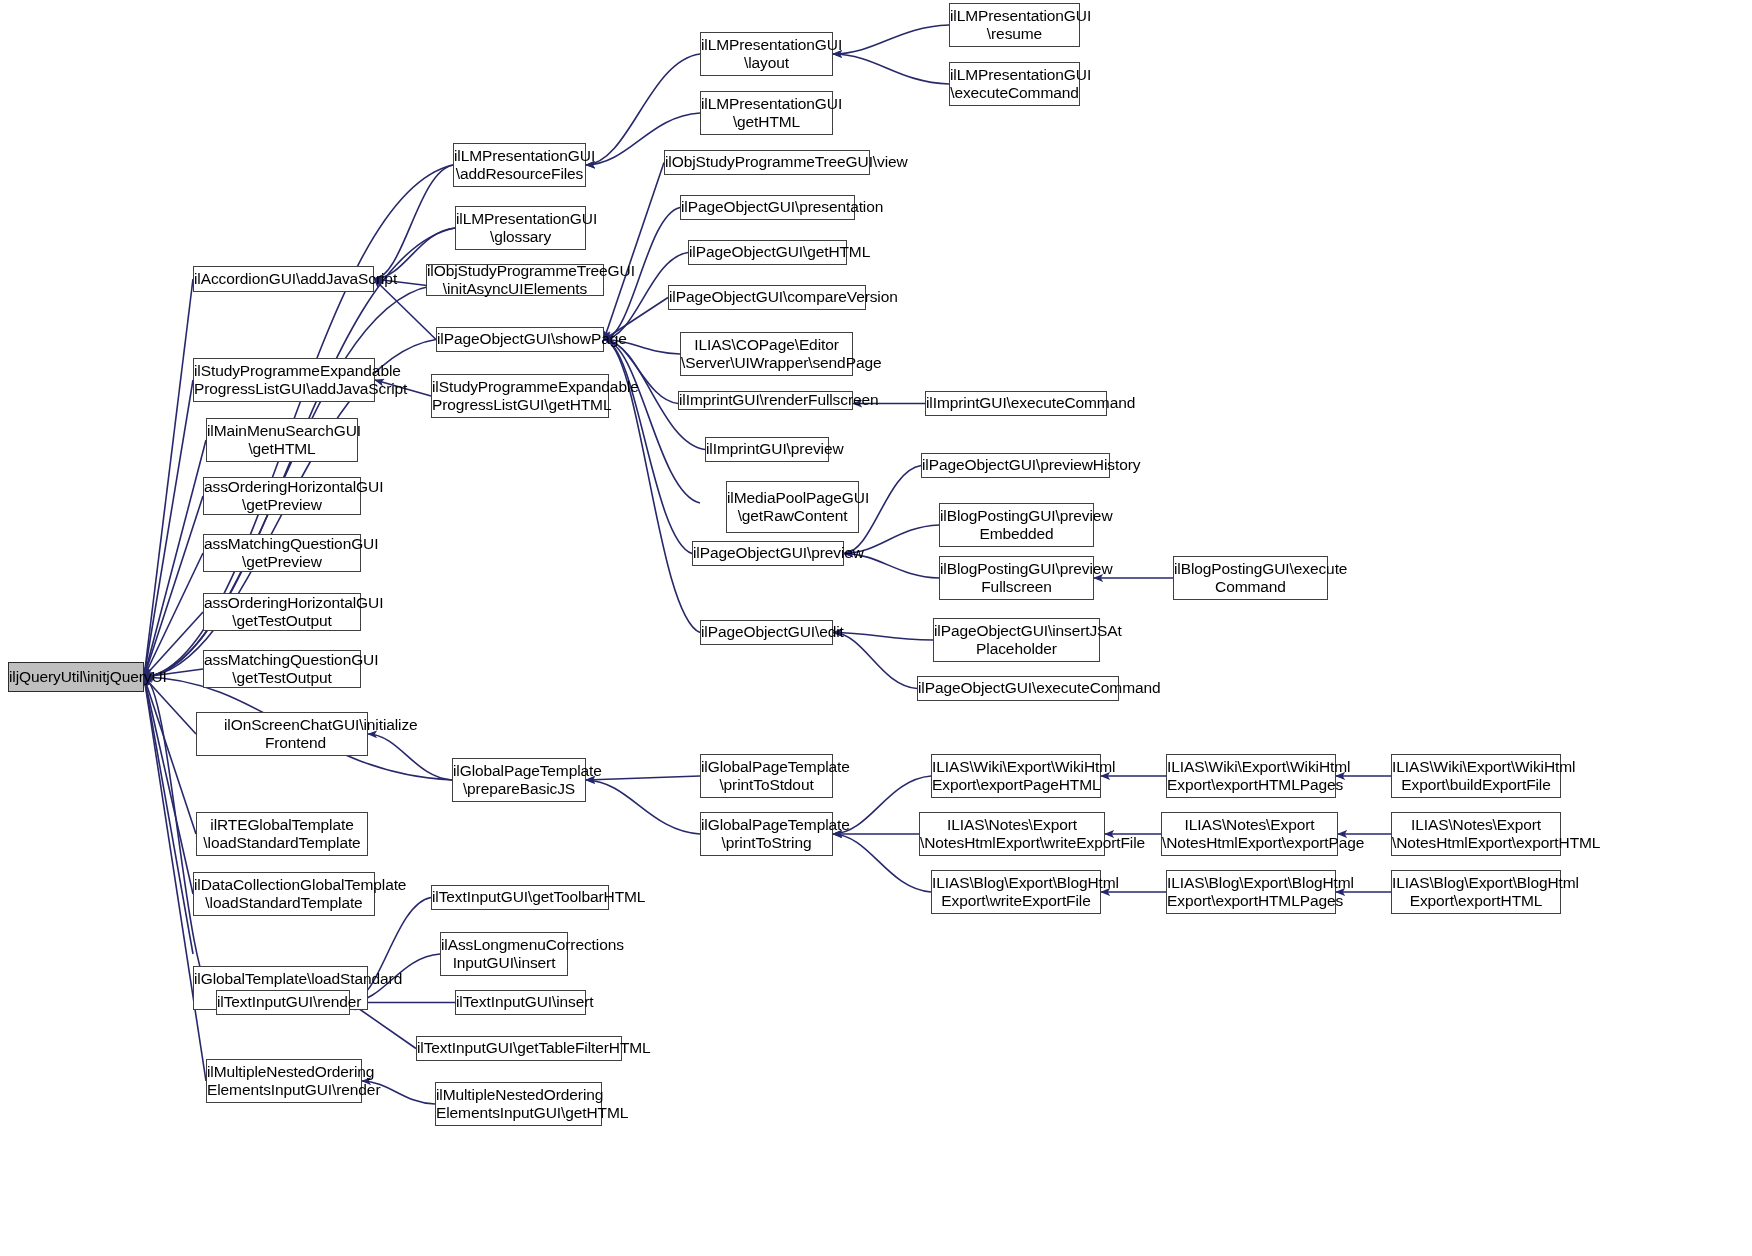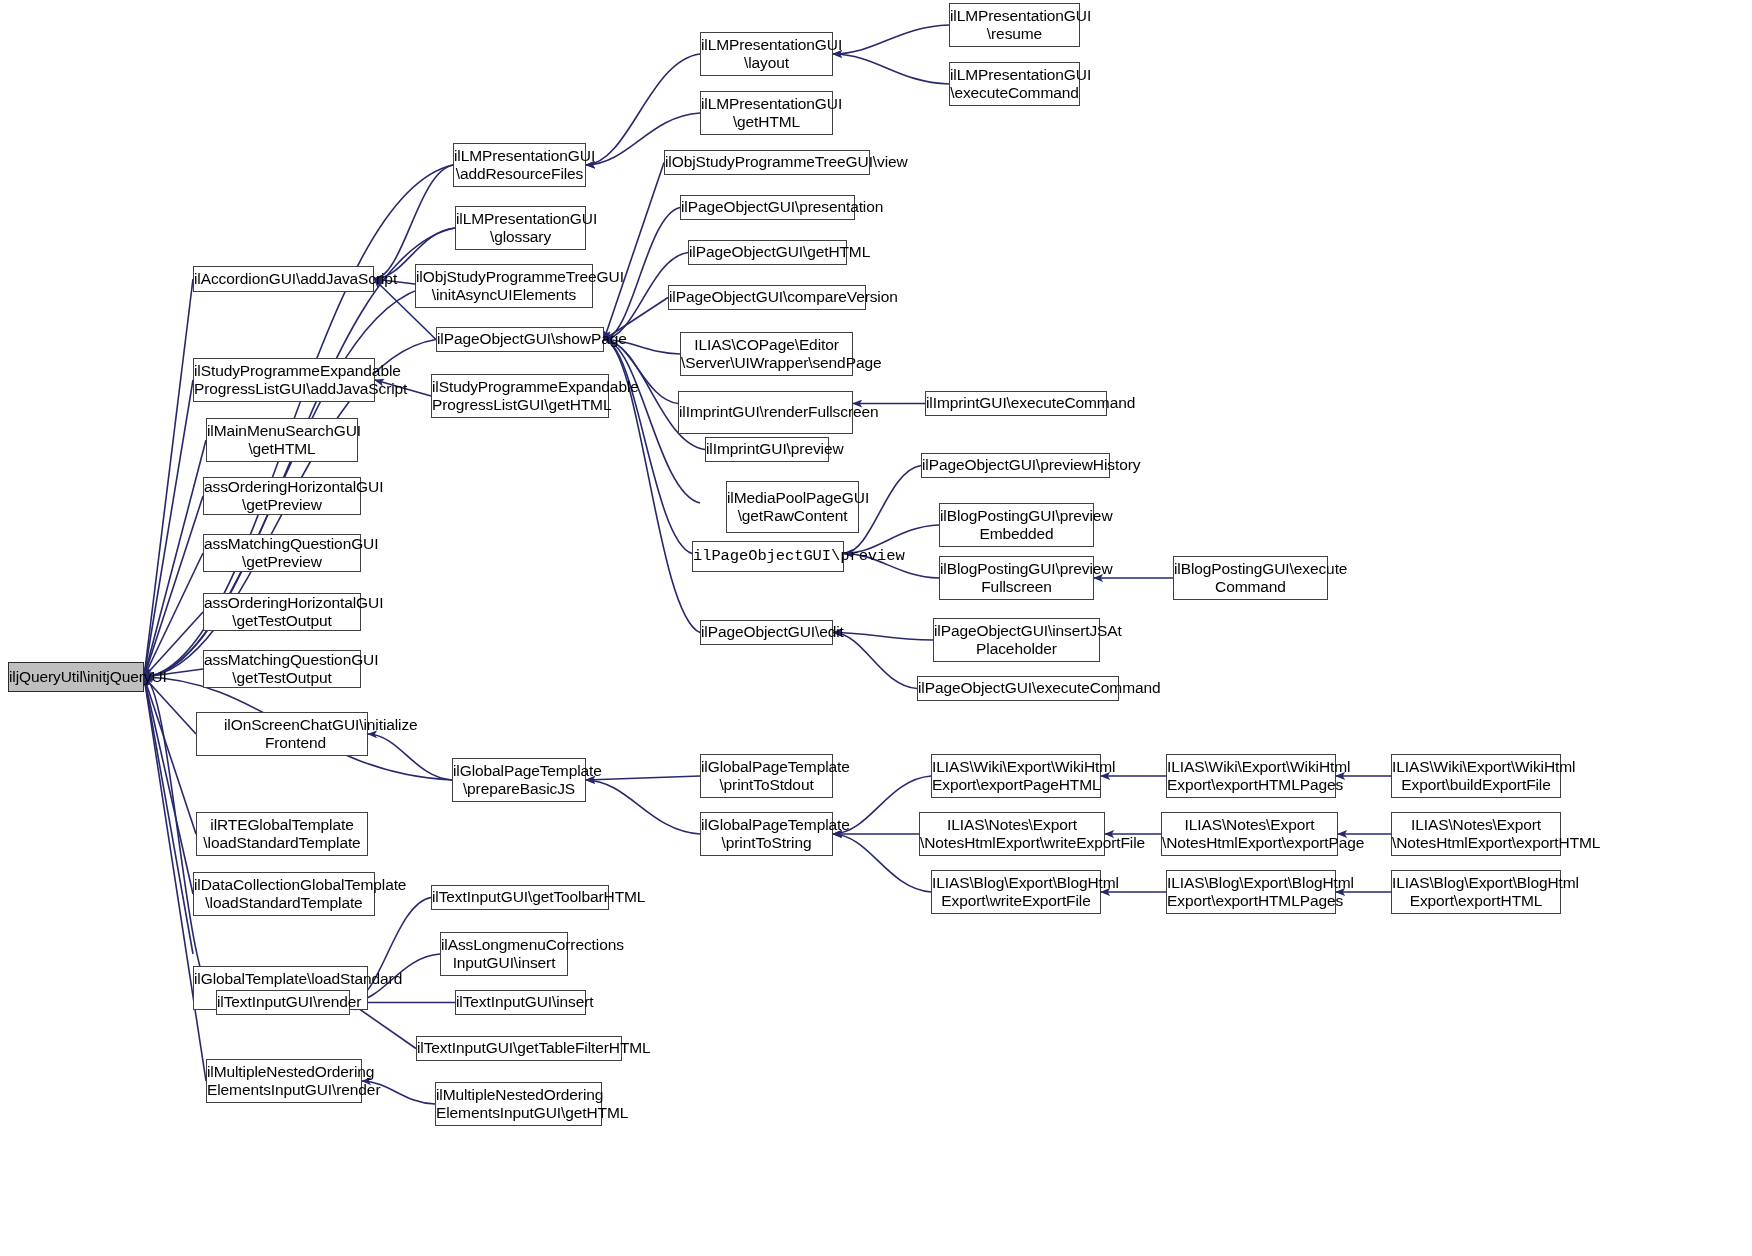--- a/index.html
+++ b/index.html
@@ -132,45 +132,45 @@
       <div class="node" style="left: 700px; top: 91px; width: 133px; height: 44px;"><span>ilLMPresentationGUI
 \getHTML</span></div>
       <div class="node" style="left: 453px; top: 143px; width: 133px; height: 44px;"><span>ilLMPresentationGUI
 \addResourceFiles</span></div>
       <div class="node" style="left: 664px; top: 150px; width: 206px; height: 25px;"><span>ilObjStudyProgrammeTreeGUI\view</span></div>
       <div class="node" style="left: 680px; top: 195px; width: 175px; height: 25px;"><span>ilPageObjectGUI\presentation</span></div>
       <div class="node" style="left: 455px; top: 206px; width: 131px; height: 44px;"><span>ilLMPresentationGUI
 \glossary</span></div>
       <div class="node" style="left: 688px; top: 240px; width: 159px; height: 25px;"><span>ilPageObjectGUI\getHTML</span></div>
       <div class="node" style="left: 193px; top: 266px; width: 181px; height: 26px;"><span>ilAccordionGUI\addJavaScript</span></div>
-      <div class="node" style="left: 415px; top: 264px; width: 178px; height: 44px;"><span>ilObjStudyProgrammeTreeGUI
+      <div class="node" style="left: 426px; top: 264px; width: 178px; height: 32px;"><span>ilObjStudyProgrammeTreeGUI
 \initAsyncUIElements</span></div>
       <div class="node" style="left: 668px; top: 285px; width: 198px; height: 25px;"><span>ilPageObjectGUI\compareVersion</span></div>
       <div class="node" style="left: 436px; top: 327px; width: 168px; height: 25px;"><span>ilPageObjectGUI\showPage</span></div>
       <div class="node" style="left: 680px; top: 332px; width: 173px; height: 44px;"><span>ILIAS\COPage\Editor
 \Server\UIWrapper\sendPage</span></div>
       <div class="node" style="left: 193px; top: 358px; width: 182px; height: 44px;"><span>ilStudyProgrammeExpandable
 ProgressListGUI\addJavaScript</span></div>
       <div class="node" style="left: 431px; top: 374px; width: 178px; height: 44px;"><span>ilStudyProgrammeExpandable
 ProgressListGUI\getHTML</span></div>
-      <div class="node" style="left: 678px; top: 391px; width: 175px; height: 43px;"><span>ilImprintGUI\renderFullscreen</span></div>
+      <div class="node" style="left: 678px; top: 391px; width: 175px; height: 19px;"><span>ilImprintGUI\renderFullscreen</span></div>
       <div class="node" style="left: 925px; top: 391px; width: 182px; height: 25px;"><span>ilImprintGUI\executeCommand</span></div>
       <div class="node" style="left: 206px; top: 418px; width: 152px; height: 44px;"><span>ilMainMenuSearchGUI
 \getHTML</span></div>
       <div class="node" style="left: 705px; top: 437px; width: 124px; height: 25px;"><span>ilImprintGUI\preview</span></div>
       <div class="node" style="left: 921px; top: 453px; width: 189px; height: 25px;"><span>ilPageObjectGUI\previewHistory</span></div>
       <div class="node" style="left: 203px; top: 477px; width: 158px; height: 38px;"><span>assOrderingHorizontalGUI
 \getPreview</span></div>
       <div class="node" style="left: 700px; top: 481px; width: 133px; height: 52px; margin-left: 26px;"><span>ilMediaPoolPageGUI
 \getRawContent</span></div>
       <div class="node" style="left: 939px; top: 503px; width: 155px; height: 44px;"><span>ilBlogPostingGUI\preview
 Embedded</span></div>
       <div class="node" style="left: 203px; top: 534px; width: 158px; height: 38px;"><span>assMatchingQuestionGUI
 \getPreview</span></div>
-      <div class="node" style="left: 692px; top: 541px; width: 152px; height: 31px; font-family: Liberation Mono, monospace;"><span>ilPageObjectGUI\preview</span></div>
+      <div class="node" style="left: 692px; top: 541px; width: 152px; height: 25px;"><span>ilPageObjectGUI\preview</span></div>
       <div class="node" style="left: 939px; top: 556px; width: 155px; height: 44px;"><span>ilBlogPostingGUI\preview
 Fullscreen</span></div>
       <div class="node" style="left: 1173px; top: 556px; width: 155px; height: 44px;"><span>ilBlogPostingGUI\execute
 Command</span></div>
       <div class="node" style="left: 203px; top: 593px; width: 158px; height: 38px;"><span>assOrderingHorizontalGUI
 \getTestOutput</span></div>
       <div class="node" style="left: 700px; top: 620px; width: 133px; height: 25px;"><span>ilPageObjectGUI\edit</span></div>
       <div class="node" style="left: 933px; top: 618px; width: 167px; height: 44px;"><span>ilPageObjectGUI\insertJSAt
 Placeholder</span></div>
       <div class="node" style="left: 203px; top: 650px; width: 158px; height: 38px;"><span>assMatchingQuestionGUI

